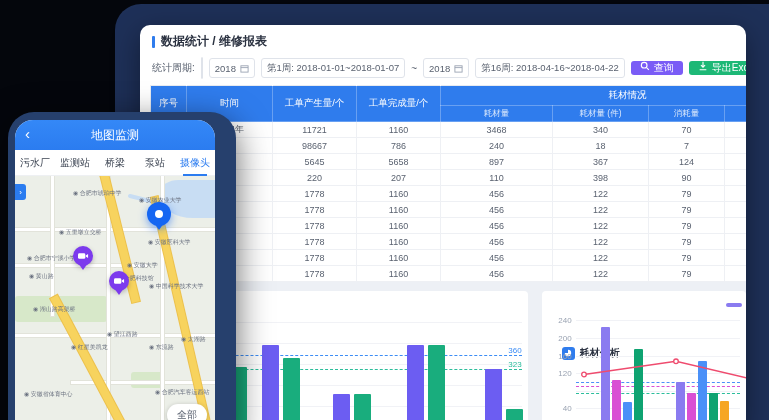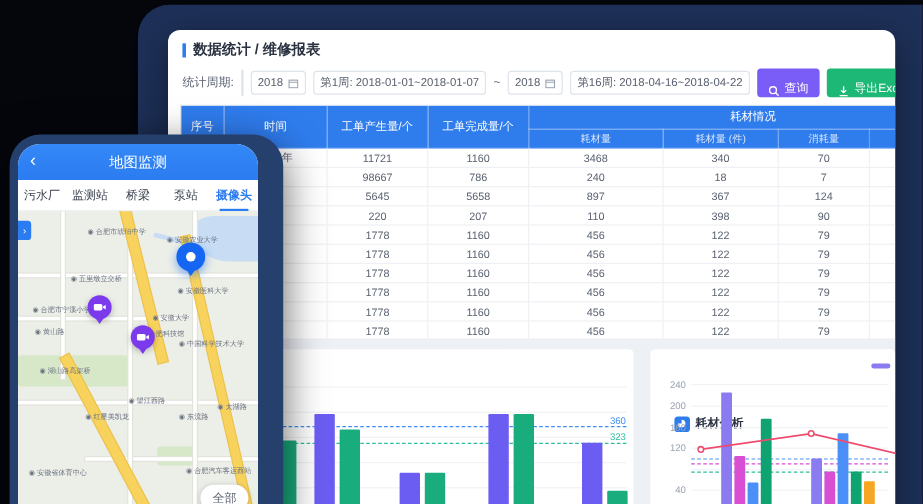--- a/index.html
+++ b/index.html
@@ -11,21 +11,21 @@
   .window{position:absolute;left:140px;top:25px;width:606px;bottom:-10px;background:#fff;
           border-radius:10px 10px 0 0;overflow:hidden;box-shadow:0 8px 28px rgba(0,0,0,.4);}
   .crumb{display:flex;align-items:center;gap:6px;padding:8px 12px 2px;}
   .crumb-accent{width:3px;height:12px;background:#2f7ced;border-radius:1px;}
   .crumb-text{font-size:12px;color:#2a3140;font-weight:bold;}
   .filterbar{display:flex;align-items:center;gap:6px;padding:5px 12px 6px;font-size:10px;color:#5a6270;white-space:nowrap;}
   .seg{display:flex;border:1px solid #dfe3ea;border-radius:3px;overflow:hidden;}
   .seg .segbtn{width:25px;height:20px;line-height:20px;text-align:center;background:#fff;color:#5a6270;border-right:1px solid #dfe3ea;cursor:pointer;}
   .seg .segbtn:last-child{border-right:none;}
   .selbox,.inputbox{height:18px;border:1px solid #dfe3ea;border-radius:3px;display:flex;align-items:center;gap:4px;padding:0 5px;background:#fff;color:#5a6270;font-size:9.5px;}
-  .btn{height:24px;border-radius:3px;color:#fff;display:flex;align-items:flex-end;gap:4px;padding:0 9px;font-size:10px;cursor:pointer;}
+  .btn{height:14px;border-radius:3px;color:#fff;display:flex;align-items:flex-start;gap:4px;padding:0 9px;font-size:10px;cursor:pointer;}
   .btn.query{background:#7a5cf6;}
   .btn.export{background:#1db876;}
   
   .tablewrap{margin:0 0 0 10px;overflow:hidden;}
   table{border-collapse:collapse;table-layout:fixed;width:664px;font-size:9px;border:1px solid #e8ebf0;}
   thead th{background:#2f7ced;color:#fff;font-weight:normal;border-right:1px solid rgba(255,255,255,.28);border-bottom:1px solid rgba(255,255,255,.28);}
   thead tr.main th{height:17px;font-size:9.5px;}
   thead tr.sub th{height:13px;font-size:8.5px;color:rgba(255,255,255,.82);}
   tbody td{height:13px;text-align:center;color:#5a6270;border-bottom:1px solid #eef0f4;border-right:1px solid #eef0f4;background:#fff;}
   tr.total td{color:#f0506e;background:#faf4f6;}
@@ -50,21 +50,21 @@
   .ct-text{font-size:10px;color:#2a3140;font-weight:bold;}
   .linechart{position:absolute;left:0;top:0;overflow:visible;}
   
   .phone{position:absolute;left:8px;top:112px;width:214px;bottom:-20px;background:#26406d;
          border-radius:26px 26px 0 0;padding:8px 7px 0;box-shadow:0 10px 34px rgba(0,0,0,.6);}
   .screen{width:200px;height:100%;background:#fff;border-radius:18px 18px 0 0;overflow:hidden;display:flex;flex-direction:column;}
   .p-header{height:30px;flex:0 0 30px;background:linear-gradient(180deg,#3488f7,#2b7cf0);color:#fff;display:flex;align-items:center;justify-content:center;position:relative;font-size:12px;}
   .back{position:absolute;left:10px;top:4px;font-size:15px;line-height:20px;cursor:pointer;}
   .p-tabs{height:25px;flex:0 0 25px;display:flex;align-items:center;border-bottom:1px solid #eef0f3;font-size:10px;color:#3a4250;}
   .p-tab{flex:1;text-align:center;position:relative;cursor:pointer;}
-  .p-tab.active{color:#2b7cf0;font-weight:bold;}
+  .p-tab.active{color:#2b7cf0;font-weight:normal;}
   .p-tab.active::after{content:"";position:absolute;left:50%;transform:translateX(-50%);bottom:-6px;width:24px;height:2px;background:#2b7cf0;}
   .map{flex:1;position:relative;background:#ecefe8;overflow:hidden;}
   .park{position:absolute;background:#d7e8c9;border-radius:3px;}
   .water{position:absolute;background:#c8ddf3;}
   .road{position:absolute;background:#fff;box-shadow:0 0 0 1px #e2e3da;}
   .road.y{background:#f7d35e;box-shadow:0 0 0 1px #ecc14d;z-index:2;}
   .mlabel{position:absolute;font-size:7px;color:#6b7280;white-space:nowrap;z-index:3;transform:scale(.85);transform-origin:left top;}
   .pin{position:absolute;width:20px;height:20px;background:#7c3aed;border-radius:50%;z-index:5;display:flex;align-items:center;justify-content:center;box-shadow:0 2px 5px rgba(0,0,0,.25);}
   .pin::after{content:"";position:absolute;top:17px;left:5px;border:5px solid transparent;border-top:7px solid #7c3aed;}
   .bigpin{position:absolute;width:24px;height:24px;background:#1566f2;border-radius:50%;z-index:6;box-shadow:0 3px 8px rgba(21,102,242,.55);}

